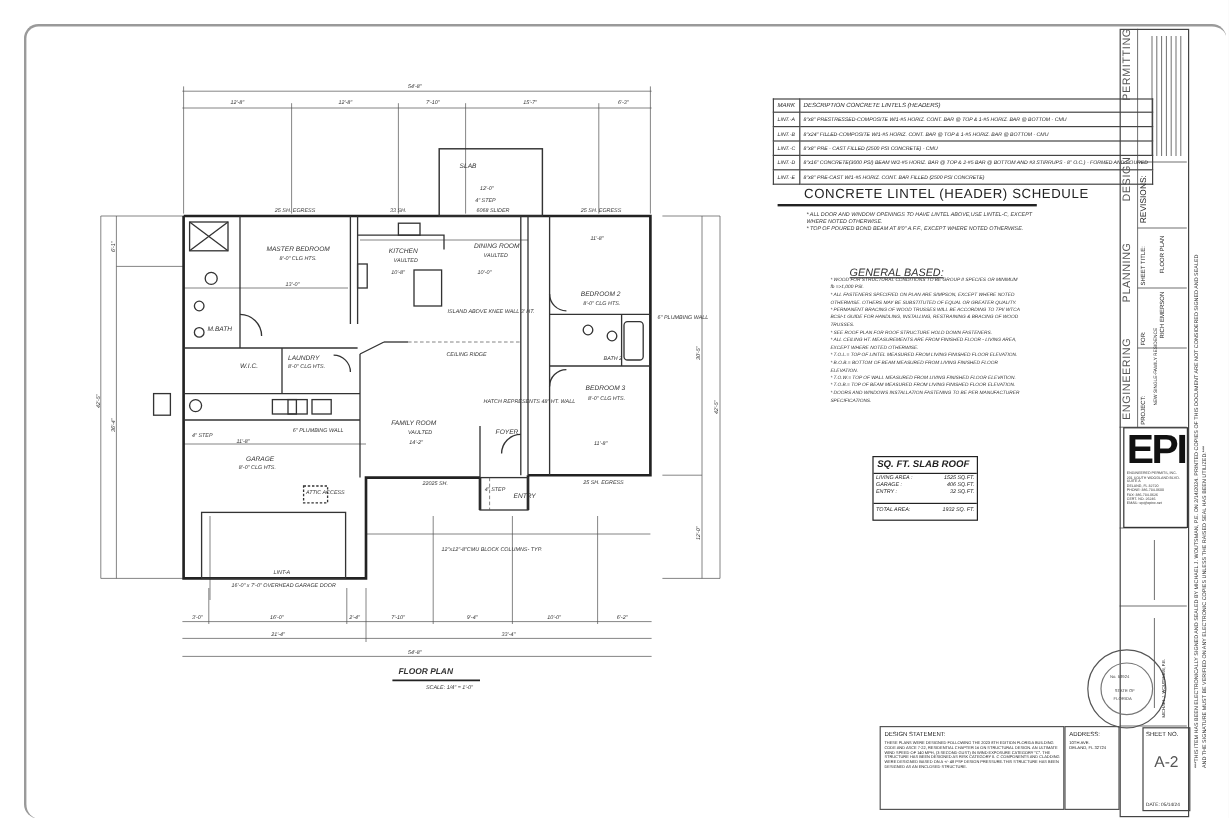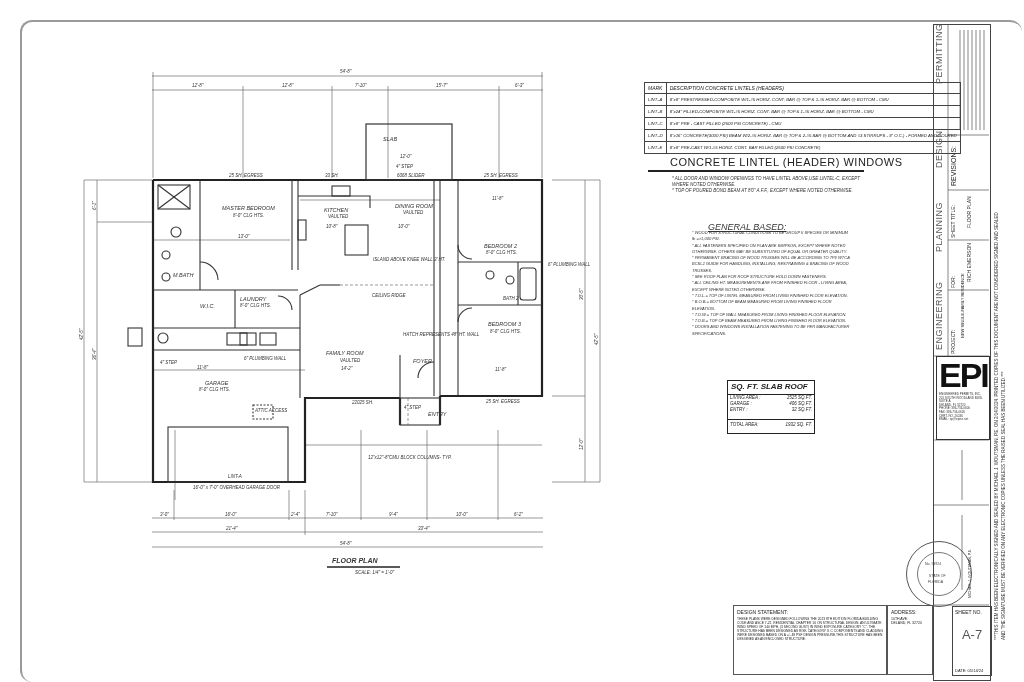--- a/index.html
+++ b/index.html
@@ -283,21 +283,21 @@
   <tr>
     <td>LINT.-D</td>
     <td>8"x16" CONCRETE(3000 PSI) BEAM W/2-#5 HORIZ. BAR @ TOP &amp; 2-#5 BAR @ BOTTOM AND #3 STIRRUPS - 8" O.C.) - FORMED AND POURED</td>
   </tr>
   <tr>
     <td>LINT.-E</td>
     <td>8"x8" PRE-CAST W/1-#5 HORIZ. CONT. BAR FILLED (2500 PSI CONCRETE)</td>
   </tr>
 </tbody>
   </table>
-<div class="sched-title">CONCRETE LINTEL (HEADER) WINDOWS</div>
+<div class="sched-title">CONCRETE LINTEL (HEADER) SCHEDULE</div>
 <div class="sched-rule"></div>
 <div class="t tiny" style="left:672px;top:176px;width:200px;white-space:normal;line-height:5.5px">* ALL DOOR AND WINDOW OPENINGS TO HAVE LINTEL ABOVE,USE LINTEL-C, EXCEPT WHERE NOTED OTHERWISE.</div>
 <div class="t tiny" style="left:672px;top:188px">* TOP OF POURED BOND BEAM AT 8'0" A.F.F., EXCEPT WHERE NOTED OTHERWISE.</div>
 
 <div class="notes-title">GENERAL BASED:</div>
 <div class="notes">
   <div>* WOOD FOR STRUCTURAL CONDITIONS TO BE GROUP II SPECIES OR MINIMUM fb =&gt;1,000 PSI.</div>
   <div>* ALL FASTENERS SPECIFIED ON PLAN ARE SIMPSON, EXCEPT WHERE NOTED OTHERWISE. OTHERS MAY BE SUBSTITUTED OF EQUAL OR GREATER QUALITY.</div>
   <div>* PERMANENT BRACING OF WOOD TRUSSES WILL BE ACCORDING TO TPI/ WTCA BCSI-1 GUIDE FOR HANDLING, INSTALLING, RESTRAINING &amp; BRACING OF WOOD TRUSSES.</div>
   <div>* SEE ROOF PLAN FOR ROOF STRUCTURE HOLD DOWN FASTENERS.</div>
@@ -369,18 +369,18 @@
 <div class="seal">
   <div class="seal-inner"></div>
   <span style="position:absolute;left:18px;top:20px;font-size:3.5px;color:#444">No. 53924</span>
   <span style="position:absolute;left:22px;top:32px;font-size:3.5px;color:#444">STATE OF</span>
   <span style="position:absolute;left:21px;top:38px;font-size:3.5px;color:#444">FLORIDA</span>
 </div>
 <span class="vtext" style="left:968px;top:598px;font-size:3.5px">MICHAEL J. WOUTSMAN, P.E.</span>
 
 <div class="sheetno">
   <div style="font-size:5px">SHEET NO.</div>
-  <div style="font-size:13px;color:#555;text-align:center;margin-top:12px">A-7</div>
+  <div style="font-size:13px;color:#555;text-align:center;margin-top:12px">A-2</div>
   <div style="font-size:4px;position:absolute;bottom:2px;left:2px">DATE: 05/14/24</div>
 </div>
 
 <span class="vtext" style="left:994px;top:640px;font-size:4.5px;color:#333">***THIS ITEM HAS BEEN ELECTRONICALLY SIGNED AND SEALED BY MICHAEL J. WOUTSMAN, P.E. ON 2/14/2024. PRINTED COPIES OF THIS DOCUMENT ARE NOT CONSIDERED SIGNED AND SEALED</span>
 <span class="vtext" style="left:1001px;top:640px;font-size:4.5px;color:#333">AND THE SIGNATURE MUST BE VERIFIED ON ANY ELECTRONIC COPIES UNLESS THE RAISED SEAL HAS BEEN UTILIZED.***</span>
 
 </body></html>

